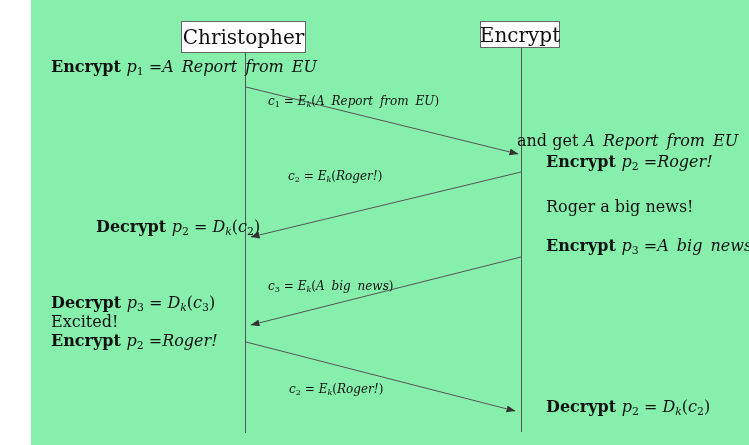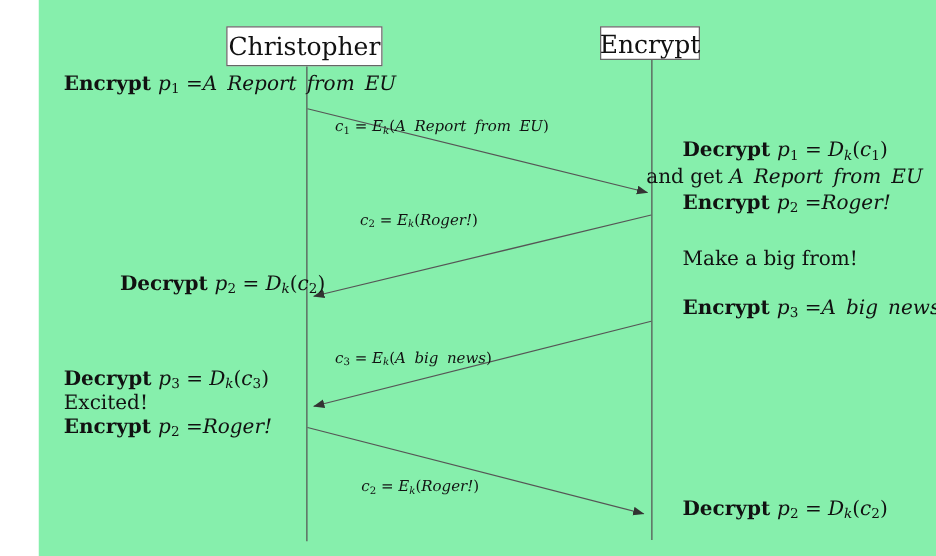--- a/index.html
+++ b/index.html
@@ -51,24 +51,23 @@
   <div class="actor-box actor-sharon">
     <span>Encrypt</span>
   </div>
 
   <div class="note" style="left:20px;top:57px"><span class="st-b">Encrypt </span><span class="st-i">p</span><span class="st-s">1</span><span> =</span><span class="st-i">A Report from EU</span></div>
   <div class="note" style="left:65px;top:217px"><span class="st-b">Decrypt </span><span class="st-i">p</span><span class="st-s">2</span><span> = </span><span class="st-i">D</span><span class="st-i st-s">k</span><span>(</span><span class="st-i">c</span><span class="st-s">2</span><span>)</span></div>
   <div class="note" style="left:20px;top:293px"><span class="st-b">Decrypt </span><span class="st-i">p</span><span class="st-s">3</span><span> = </span><span class="st-i">D</span><span class="st-i st-s">k</span><span>(</span><span class="st-i">c</span><span class="st-s">3</span><span>)</span></div>
   <div class="note" style="left:20px;top:312px"><span>Excited!</span></div>
   <div class="note" style="left:20px;top:331px"><span class="st-b">Encrypt </span><span class="st-i">p</span><span class="st-s">2</span><span> =</span><span class="st-i">Roger!</span></div>
 
-  <div class="note" style="left:515px;top:110px"><span class="st-b">Decrypt </span><span class="st-i">p</span><span class="st-s">1</span><span> = </span><span class="st-i">D</span><span class="st-i st-s">k</span><span>(</span><span class="st-i">c</span><span class="st-s">1</span><span>)</span></div>
   <div class="note" style="left:486px;top:131px"><span>and get </span><span class="st-i">A Report from EU</span></div>
   <div class="note" style="left:515px;top:152px"><span class="st-b">Encrypt </span><span class="st-i">p</span><span class="st-s">2</span><span> =</span><span class="st-i">Roger!</span></div>
-  <div class="note" style="left:515px;top:197px"><span>Make a big from!</span></div>
+  <div class="note" style="left:515px;top:197px"><span>Roger a big news!</span></div>
   <div class="note" style="left:515px;top:236px"><span class="st-b">Encrypt </span><span class="st-i">p</span><span class="st-s">3</span><span> =</span><span class="st-i">A big news</span></div>
   <div class="note" style="left:515px;top:397px"><span class="st-b">Decrypt </span><span class="st-i">p</span><span class="st-s">2</span><span> = </span><span class="st-i">D</span><span class="st-i st-s">k</span><span>(</span><span class="st-i">c</span><span class="st-s">2</span><span>)</span></div>
 
   <div class="msg-label" style="left:237px;top:91px"><span class="st-i">c</span><span class="st-s">1</span><span> = </span><span class="st-i">E</span><span class="st-i st-s">k</span><span>(</span><span class="st-i">A Report from EU</span><span>)</span></div>
   <div class="msg-label" style="left:257px;top:166px"><span class="st-i">c</span><span class="st-s">2</span><span> = </span><span class="st-i">E</span><span class="st-i st-s">k</span><span>(</span><span class="st-i">Roger!</span><span>)</span></div>
   <div class="msg-label" style="left:237px;top:276px"><span class="st-i">c</span><span class="st-s">3</span><span> = </span><span class="st-i">E</span><span class="st-i st-s">k</span><span>(</span><span class="st-i">A big news</span><span>)</span></div>
   <div class="msg-label" style="left:258px;top:379px"><span class="st-i">c</span><span class="st-s">2</span><span> = </span><span class="st-i">E</span><span class="st-i st-s">k</span><span>(</span><span class="st-i">Roger!</span><span>)</span></div>
 
 </div>
 

